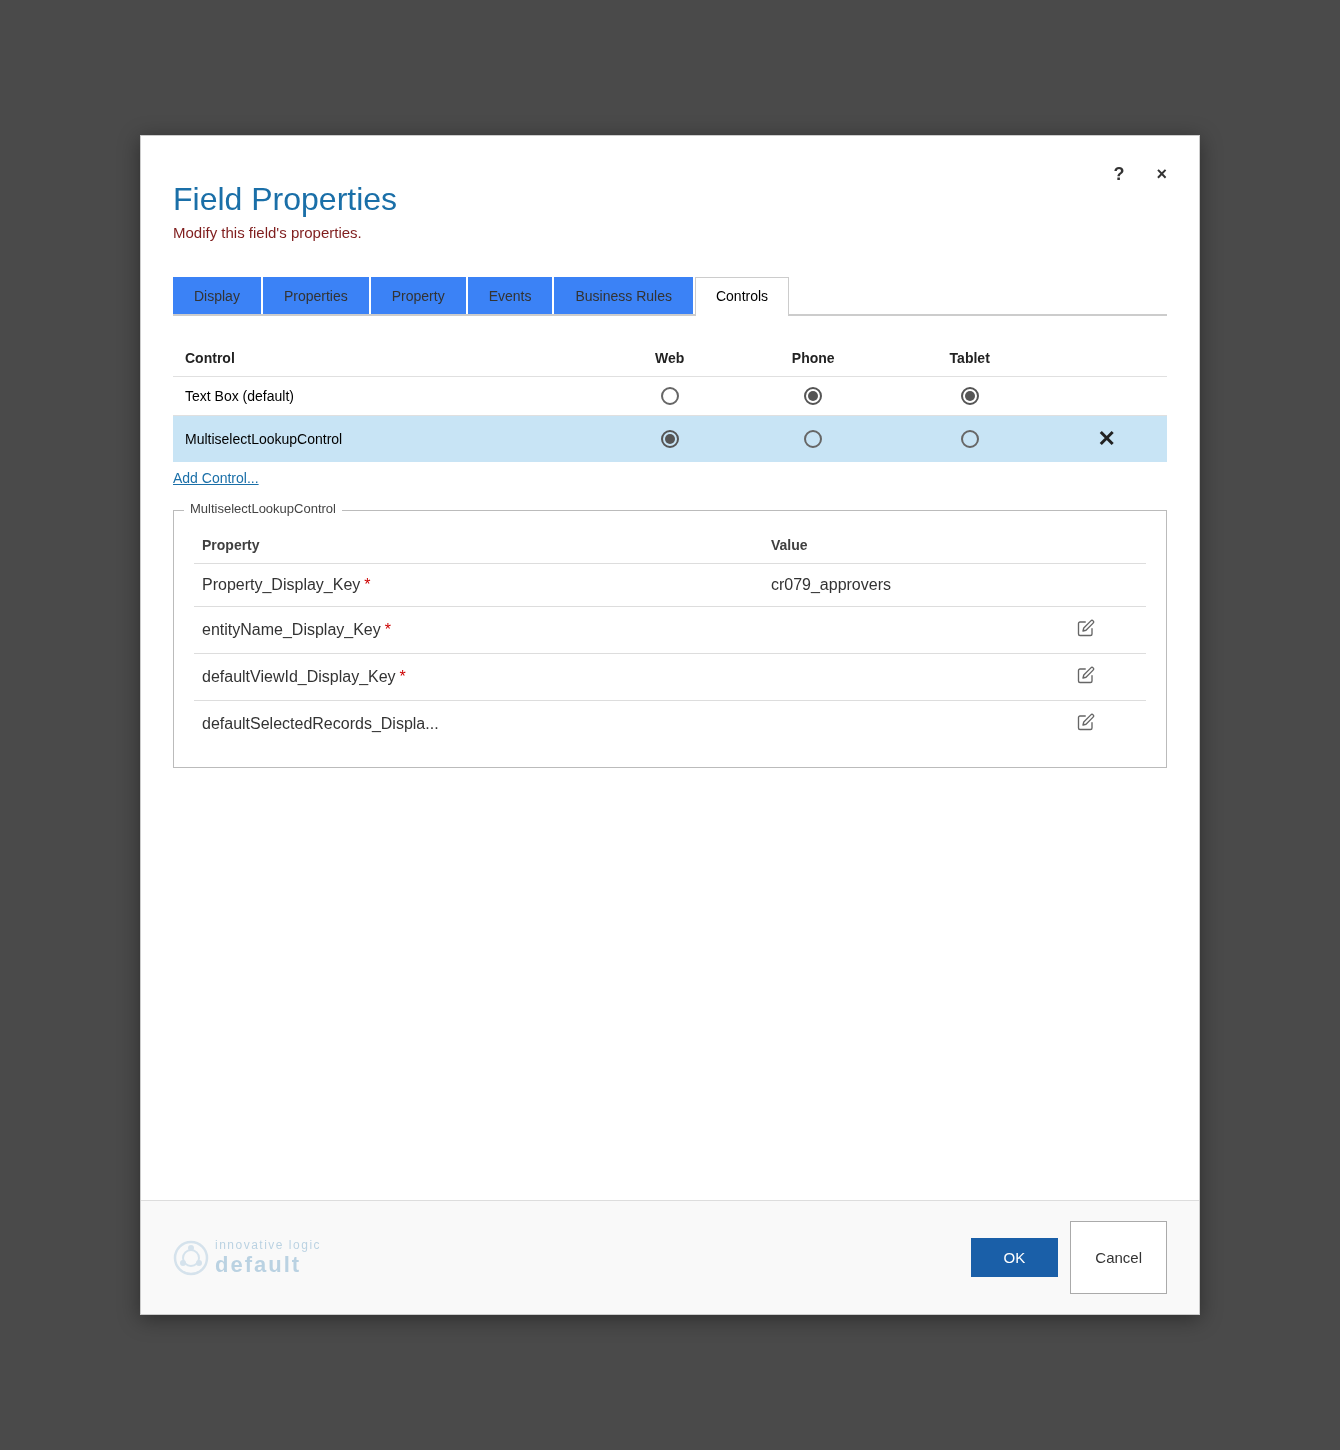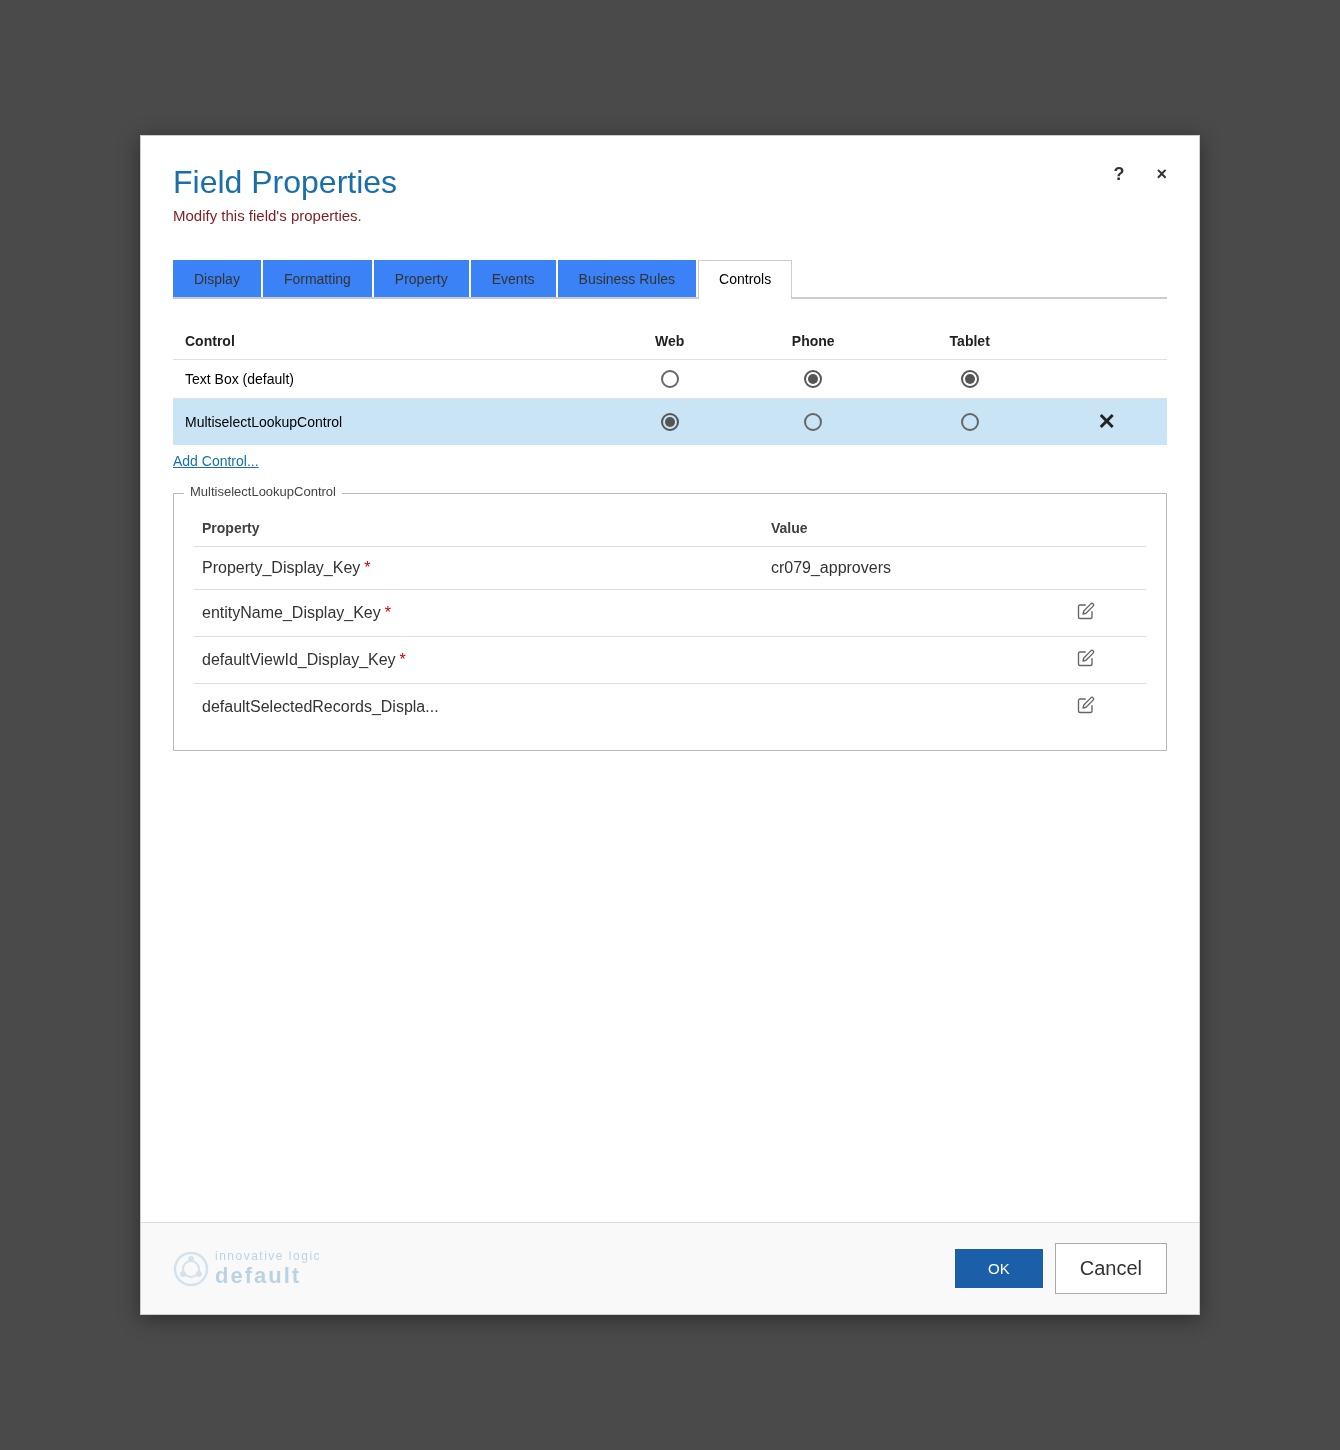--- a/index.html
+++ b/index.html
@@ -20,21 +20,21 @@
       width: 1060px;
       background: #fff;
       border: 1px solid #ccc;
       box-shadow: 0 4px 20px rgba(0,0,0,0.4);
       display: flex;
       flex-direction: column;
       min-height: 1180px;
     }
 
     .dialog-header {
-      padding: 28px 32px 16px 32px;
+      padding: 45px 32px 16px 32px;
       border-bottom: none;
       position: relative;
     }
 
     .dialog-title {
       color: #1a6fa8;
       font-size: 32px;
       font-weight: 400;
       margin-bottom: 6px;
     }
@@ -279,22 +279,22 @@
       padding: 10px 32px;
       font-size: 15px;
       cursor: pointer;
       font-family: inherit;
     }
 
     .btn-cancel {
       background: #fff;
       color: #333;
       border: 1px solid #aaa;
-      padding: 13px 24px;
-      font-size: 20px;
+      padding: 27px 24px;
+      font-size: 15px;
       cursor: pointer;
       font-family: inherit;
     }
   </style>
 </head>
 <body>
 
 <div class="dialog-overlay">
 
   <div class="dialog-header">
@@ -303,21 +303,21 @@
     <div class="dialog-header-actions">
       <button class="header-btn">?</button>
       <button class="header-btn">×</button>
     </div>
   </div>
 
   <div class="dialog-body">
 
     <div class="tabs">
       <div class="tab">Display</div>
-      <div class="tab">Formatting</div>
+      <div class="tab">Properties</div>
       <div class="tab">Property</div>
       <div class="tab">Events</div>
       <div class="tab">Business Rules</div>
       <div class="tab active">Controls</div>
     </div>
 
     <div class="controls-section">
       <table class="controls-table">
         <thead>
           <tr>

